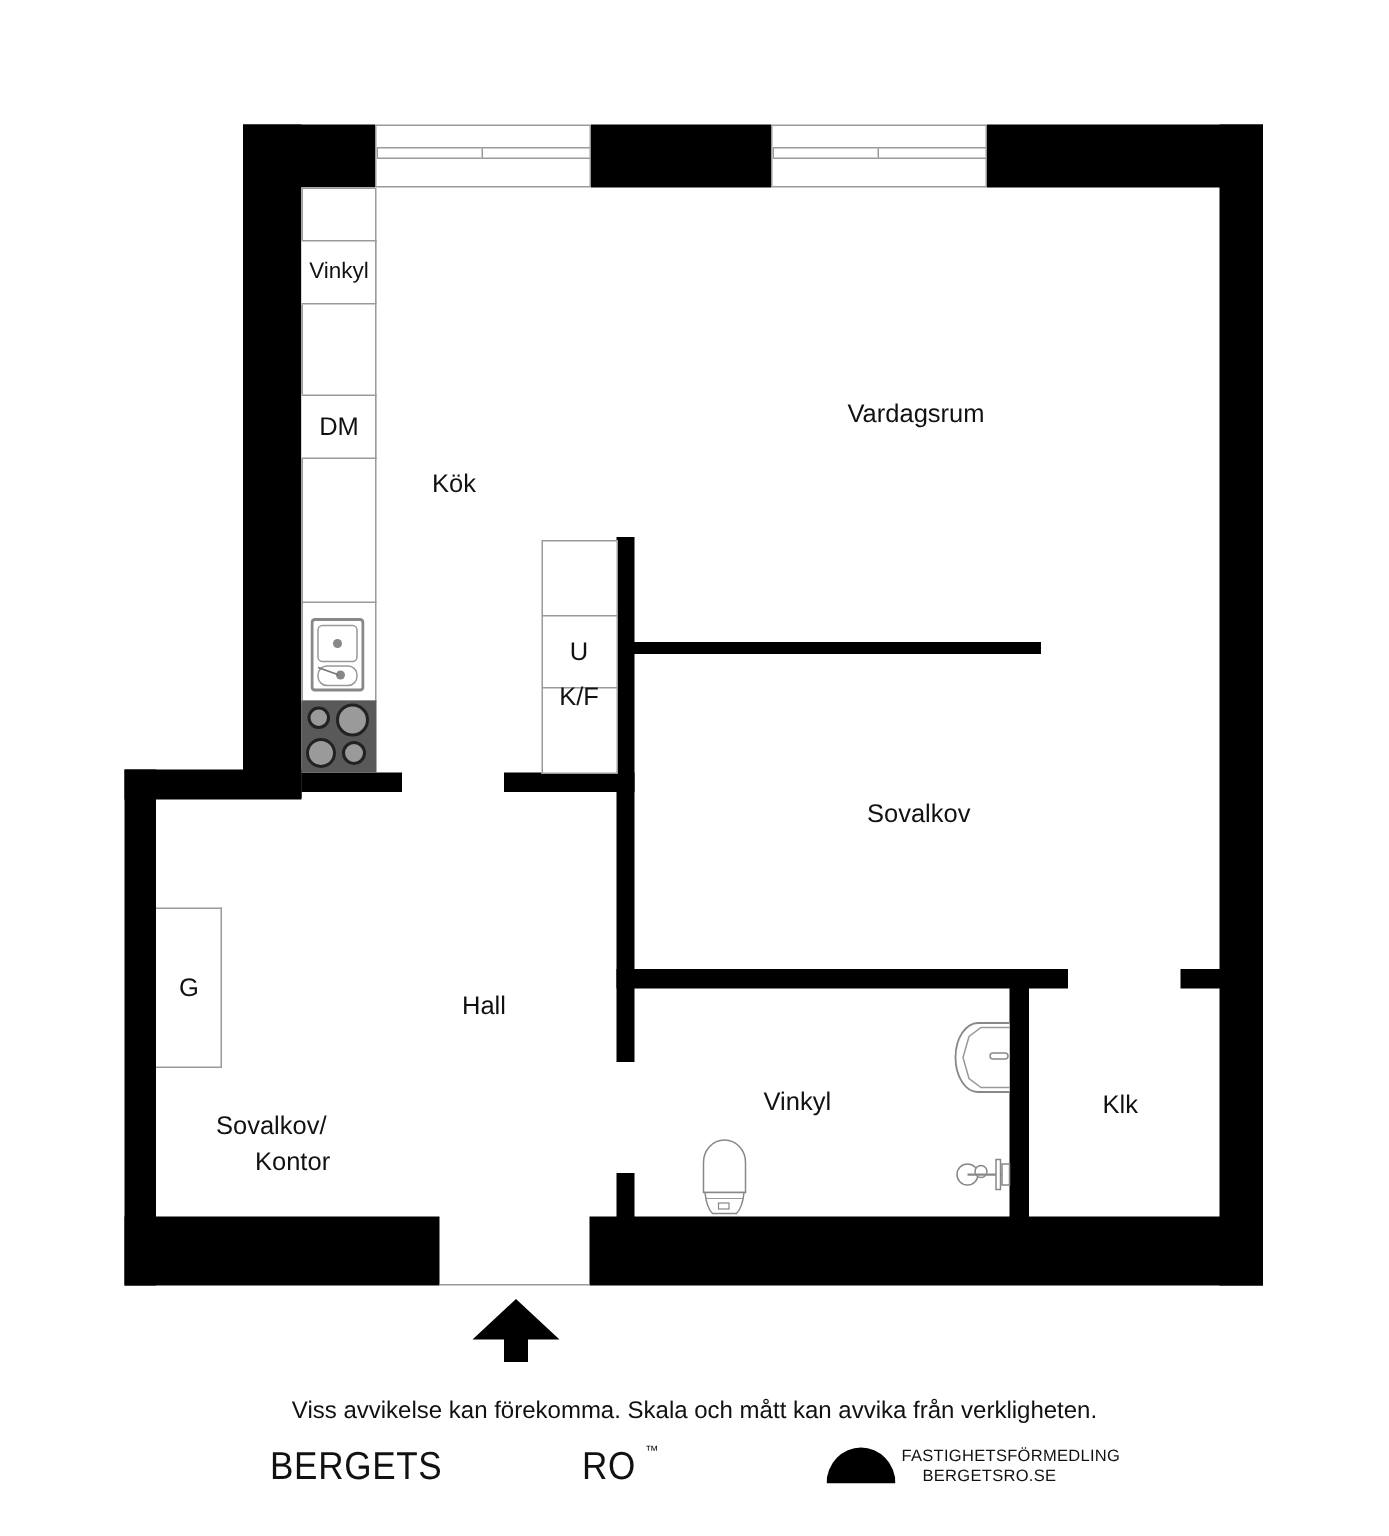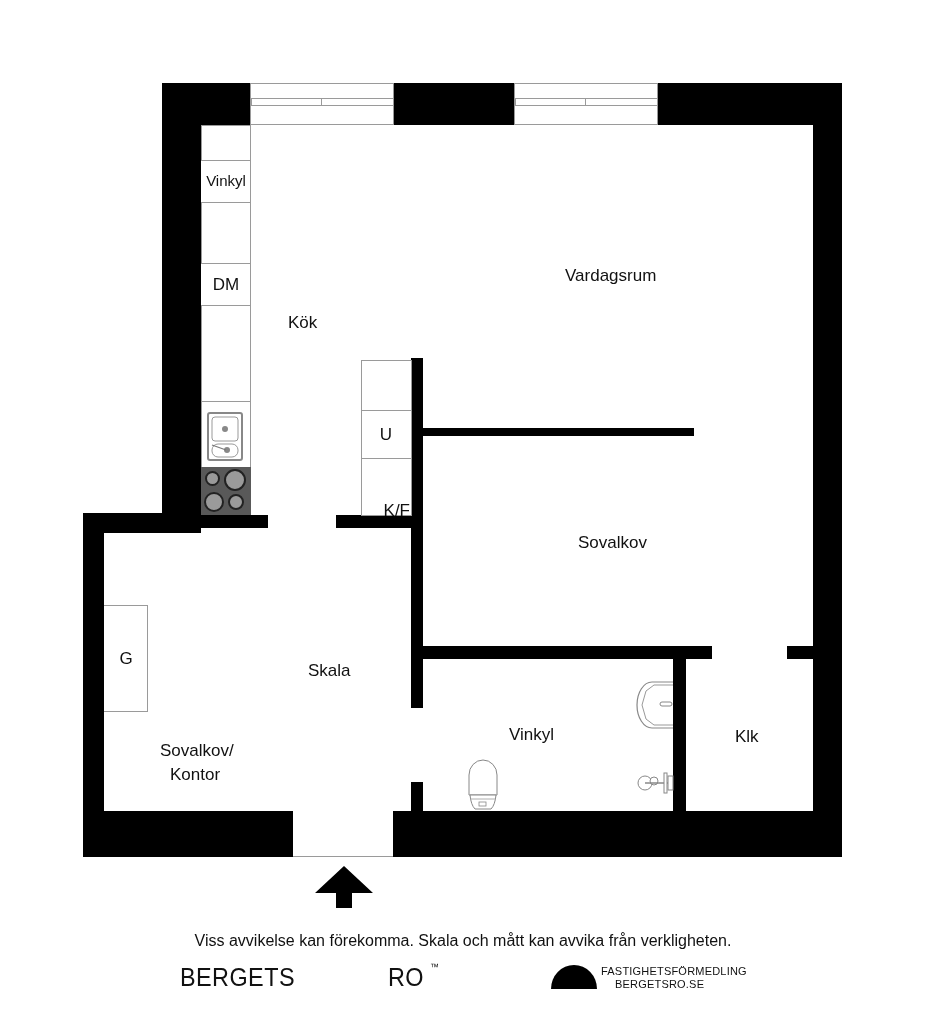--- a/index.html
+++ b/index.html
@@ -77,21 +77,21 @@
     <div class="burner" style="left:4px;top:4px;width:15px;height:15px;"></div>
     <div class="burner" style="left:23px;top:2px;width:22px;height:22px;"></div>
     <div class="burner" style="left:3px;top:25px;width:20px;height:20px;"></div>
     <div class="burner" style="left:27px;top:27px;width:16px;height:16px;"></div>
   </div>
 
   <div class="fixture" style="left:361px;top:360px;width:51px;height:51px;"></div>
   <div class="fixture" style="left:361px;top:410px;width:51px;height:49px;"></div>
   <div class="cab-label" style="left:362px;top:425px;">U</div>
   <div class="fixture" style="left:361px;top:458px;width:51px;height:58px;"></div>
-  <div class="cab-label" style="left:362px;top:501px;text-align:right;">K/F</div>
+  <div class="cab-label" style="left:362px;top:455px;">K/F</div>
 
   <div class="fixture" style="left:104px;top:605px;width:44px;height:107px;border-left:none;"></div>
   <div class="cab-label" style="left:102px;top:649px;">G</div>
 
   <div style="position:absolute;left:636px;top:681px;">
     <svg width="38" height="48" viewBox="0 0 38 48">
       <path d="M37 1 H16 A15 23 0 0 0 16 47 H37" fill="#fff" stroke="#888" stroke-width="1.2"></path>
       <path d="M37 4 H18 L10 10 L6 24 L10 38 L18 44 H37" fill="none" stroke="#999" stroke-width="1"></path>
       <rect x="24" y="21" width="12" height="4" rx="2" fill="#fff" stroke="#888" stroke-width="1"></rect>
     </svg>
@@ -110,22 +110,22 @@
       <path d="M2 36 V16 A14 15 0 0 1 30 16 V36 Z" fill="#fff" stroke="#888" stroke-width="1"></path>
       <path d="M3 36 H29 Q28 46 24 50 H8 Q4 46 3 36 Z" fill="#fff" stroke="#888" stroke-width="1"></path>
       <line x1="3" y1="40" x2="29" y2="40" stroke="#999" stroke-width="0.8"></line>
       <rect x="12" y="43" width="7" height="4" fill="#fff" stroke="#888" stroke-width="0.8"></rect>
     </svg>
   </div>
 
   <div class="label" style="left:565px;top:265px;">Vardagsrum</div>
   <div class="label" style="left:288px;top:312px;">Kök</div>
   <div class="label" style="left:578px;top:532px;">Sovalkov</div>
-  <div class="label" style="left:308px;top:660px;">Skala</div>
-  <div class="label" style="left:160px;top:740px;">Sovalkov/</div>
+  <div class="label" style="left:308px;top:660px;">Hall</div>
+  <div class="label" style="left:144px;top:740px;">Sovalkov/</div>
   <div class="label" style="left:170px;top:764px;">Kontor</div>
   <div class="label" style="left:509px;top:724px;">Vinkyl</div>
   <div class="label" style="left:735px;top:726px;">Klk</div>
 
   <div class="arrow" style="left:314px;top:866px;">
     <svg width="60" height="43" viewBox="0 0 60 43">
       <polygon points="30,0 59,27 38,27 38,42 22,42 22,27 1,27" fill="#000"></polygon>
     </svg>
   </div>
 </div>

